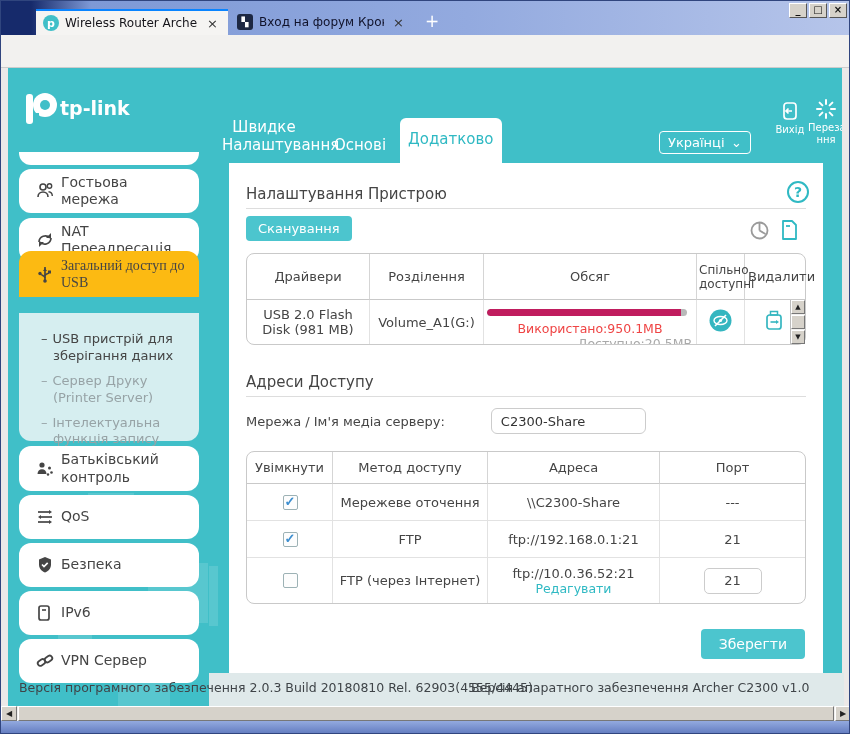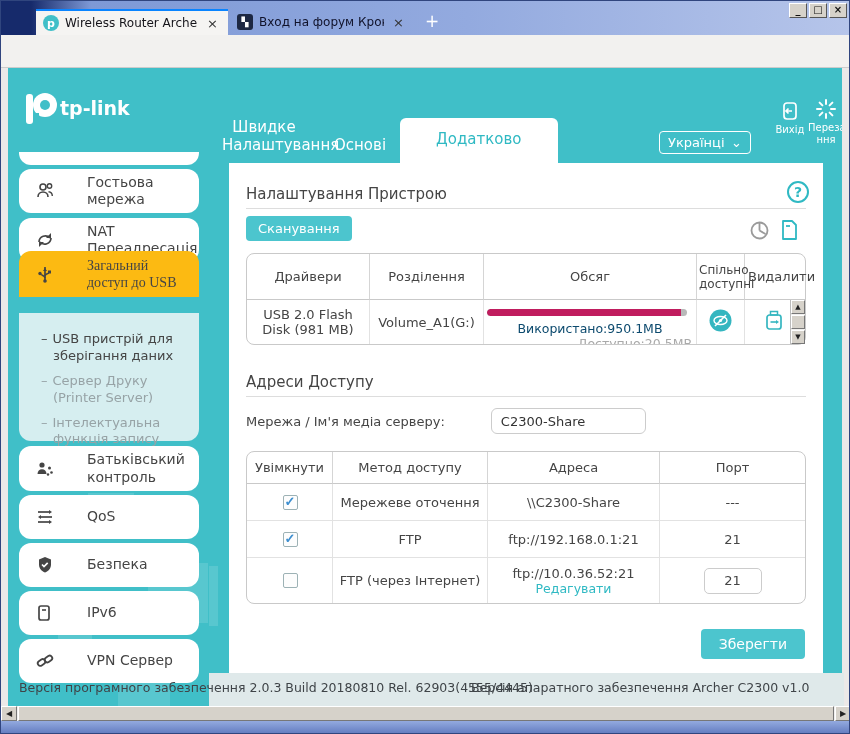--- a/index.html
+++ b/index.html
@@ -40,27 +40,27 @@
   
   .viewport{position:absolute;left:7px;top:67px;width:836px;height:638px;background:#40bfc8;overflow:hidden;}
   .frame-l{position:absolute;left:0;top:67px;width:7px;height:652px;background:#ece9e8;}
   .frame-r{position:absolute;right:0;top:67px;width:7px;height:652px;background:#ece9e8;}
   .deco{position:absolute;background:rgba(255,255,255,0.13);}
   
   .pg-header{position:absolute;left:0;top:0;width:836px;height:95px;}
   .logo{position:absolute;left:16px;top:18px;}
   .mainnav{position:absolute;left:200px;top:0;height:95px;display:flex;align-items:flex-end;}
   .navitem{color:#fff;font-size:15px;text-align:center;padding:8px 14px;line-height:1.25;}
-  .navitem.tabactive{background:#fff;color:#2fb9c3;border-radius:6px 6px 0 0;padding:12px 36px 14px;}
+  .navitem.tabactive{background:#fff;color:#2fb9c3;border-radius:6px 6px 0 0;padding:12px 8px 14px;}
   .langsel{position:absolute;left:651px;top:63px;width:92px;height:23px;border:1px solid #fff;border-radius:4px;color:#fff;
     font-size:13px;display:flex;align-items:center;justify-content:space-between;padding:0 8px;}
   .hdricon{position:absolute;color:#fff;font-size:10px;text-align:center;line-height:1.2;}
   
   .side-item{position:absolute;left:11px;width:180px;background:#fff;border-radius:12px;display:flex;align-items:center;
-    padding:6px 10px 6px 16px;color:#454545;font-size:14px;line-height:1.25;gap:26px;}
+    padding:6px 10px 6px 16px;color:#454545;font-size:14px;line-height:1.25;}
   .side-item .sicon{flex:0 0 26px;display:flex;align-items:center;}
   .side-item.active{background:#fcba12;border-radius:12px 12px 0 0;}
   .submenu{position:absolute;left:11px;width:180px;background:#d6eef0;border-radius:0 0 12px 12px;padding:10px 8px 12px 34px;font-size:13px;}
   .subitem{margin:8px 0;line-height:1.3;color:#454545;}
   .subitem .dash{margin-left:-12px;margin-right:5px;}
   .subitem.dim{color:#97a3a6;}
   .partial-item{position:absolute;left:11px;width:180px;height:13px;background:#fff;border-radius:0 0 12px 12px;top:84px;}
   
   .card{position:absolute;left:221px;top:95px;width:594px;height:510px;background:#fff;}
   .sec-title{position:absolute;left:17px;font-size:15px;color:#454545;}
@@ -76,21 +76,21 @@
   .tbl td{border-bottom:1px solid #e2e2e2;padding:4px 3px;text-align:center;vertical-align:middle;}
   .tbl tr td{border-right:0;}
   .tbl th+th,.tbl td+td{border-left:1px solid #e2e2e2;}
   .tbl th+th{border-left:1px solid #d5d5d5;}
   .tbl tr:last-child td{border-bottom:none;}
   .devtbl{top:90px;width:560px;}
   .acctbl{top:288px;width:560px;}
   .volcell{position:relative;overflow:hidden;text-align:left;padding:8px 10px 2px;}
   .ptrack{height:7px;background:#b9b9b9;border-radius:4px;width:97%;overflow:hidden;}
   .pfill{height:7px;background:#c01d5e;border-radius:4px 0 0 4px;}
-  .usedlbl{color:#0c4a6e;font-size:12.5px;margin-top:5px;white-space:nowrap;}
+  .usedlbl{color:#ef4444;font-size:12.5px;margin-top:5px;white-space:nowrap;}
   .availlbl{position:absolute;right:4px;bottom:-7px;color:#a9a9a9;font-size:12.5px;white-space:nowrap;}
   .delcell{position:relative;padding-right:18px;}
   .vscroll{position:absolute;right:0;top:0;bottom:0;width:15px;border-left:1px solid #bbb;background:#f0efed;display:flex;flex-direction:column;}
   .vbtn{height:14px;background:#d6d2ca;border:1px solid #fff;border-right-color:#777;border-bottom-color:#777;font-size:7px;color:#222;text-align:center;line-height:13px;}
   .vthumb{flex:0 0 14px;background:#d6d2ca;border:1px solid #fff;border-right-color:#777;border-bottom-color:#777;margin:1px 0;}
   .vfillr{flex:1;}
   .srvrow{position:absolute;left:17px;top:245px;width:560px;display:flex;align-items:center;font-size:13px;color:#454545;}
   .srvrow input{margin-left:46px;width:155px;height:26px;border:1px solid #ccc;border-radius:6px;padding:0 9px;font-size:13px;color:#333;font-family:"DejaVu Sans",sans-serif;}
   input.cb{appearance:none;-webkit-appearance:none;width:15px;height:15px;border:1px solid #9db2b5;border-radius:2px;background:#fdfdfd;position:relative;vertical-align:middle;}
   input.cb:checked::after{content:"\2713";position:absolute;left:1px;top:-2px;color:#3e8fd0;font-size:13px;font-weight:bold;}

